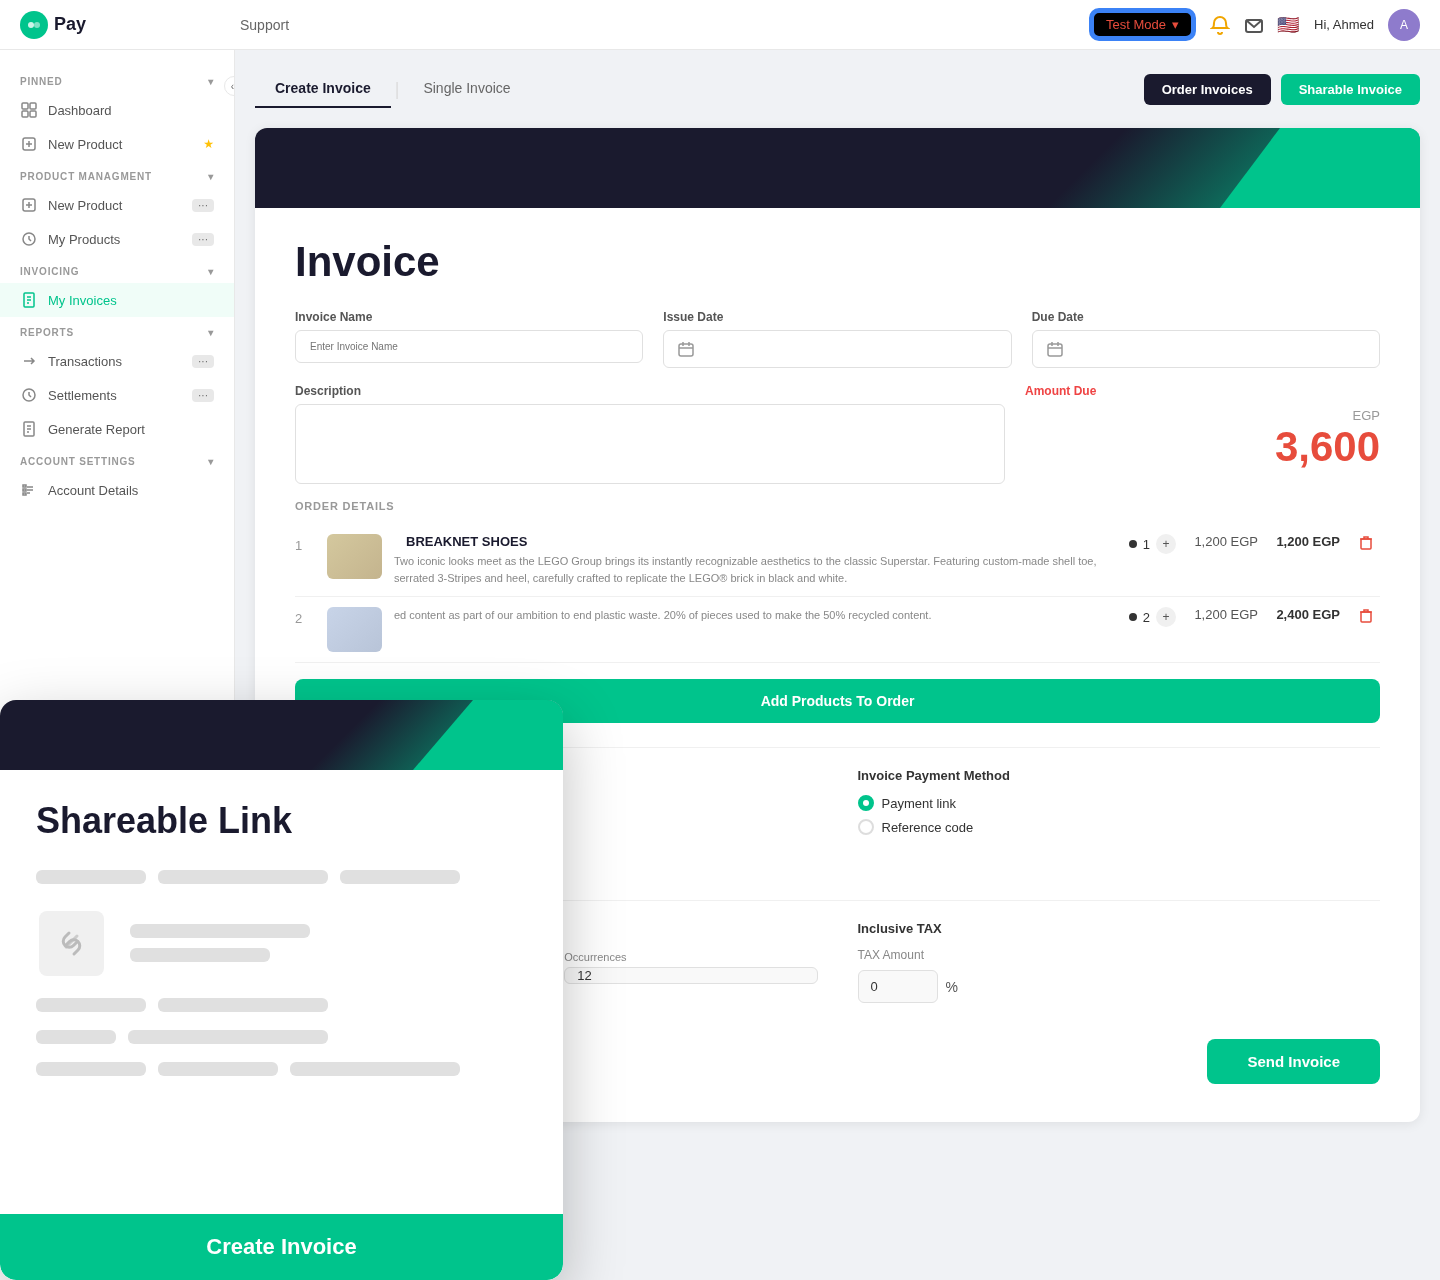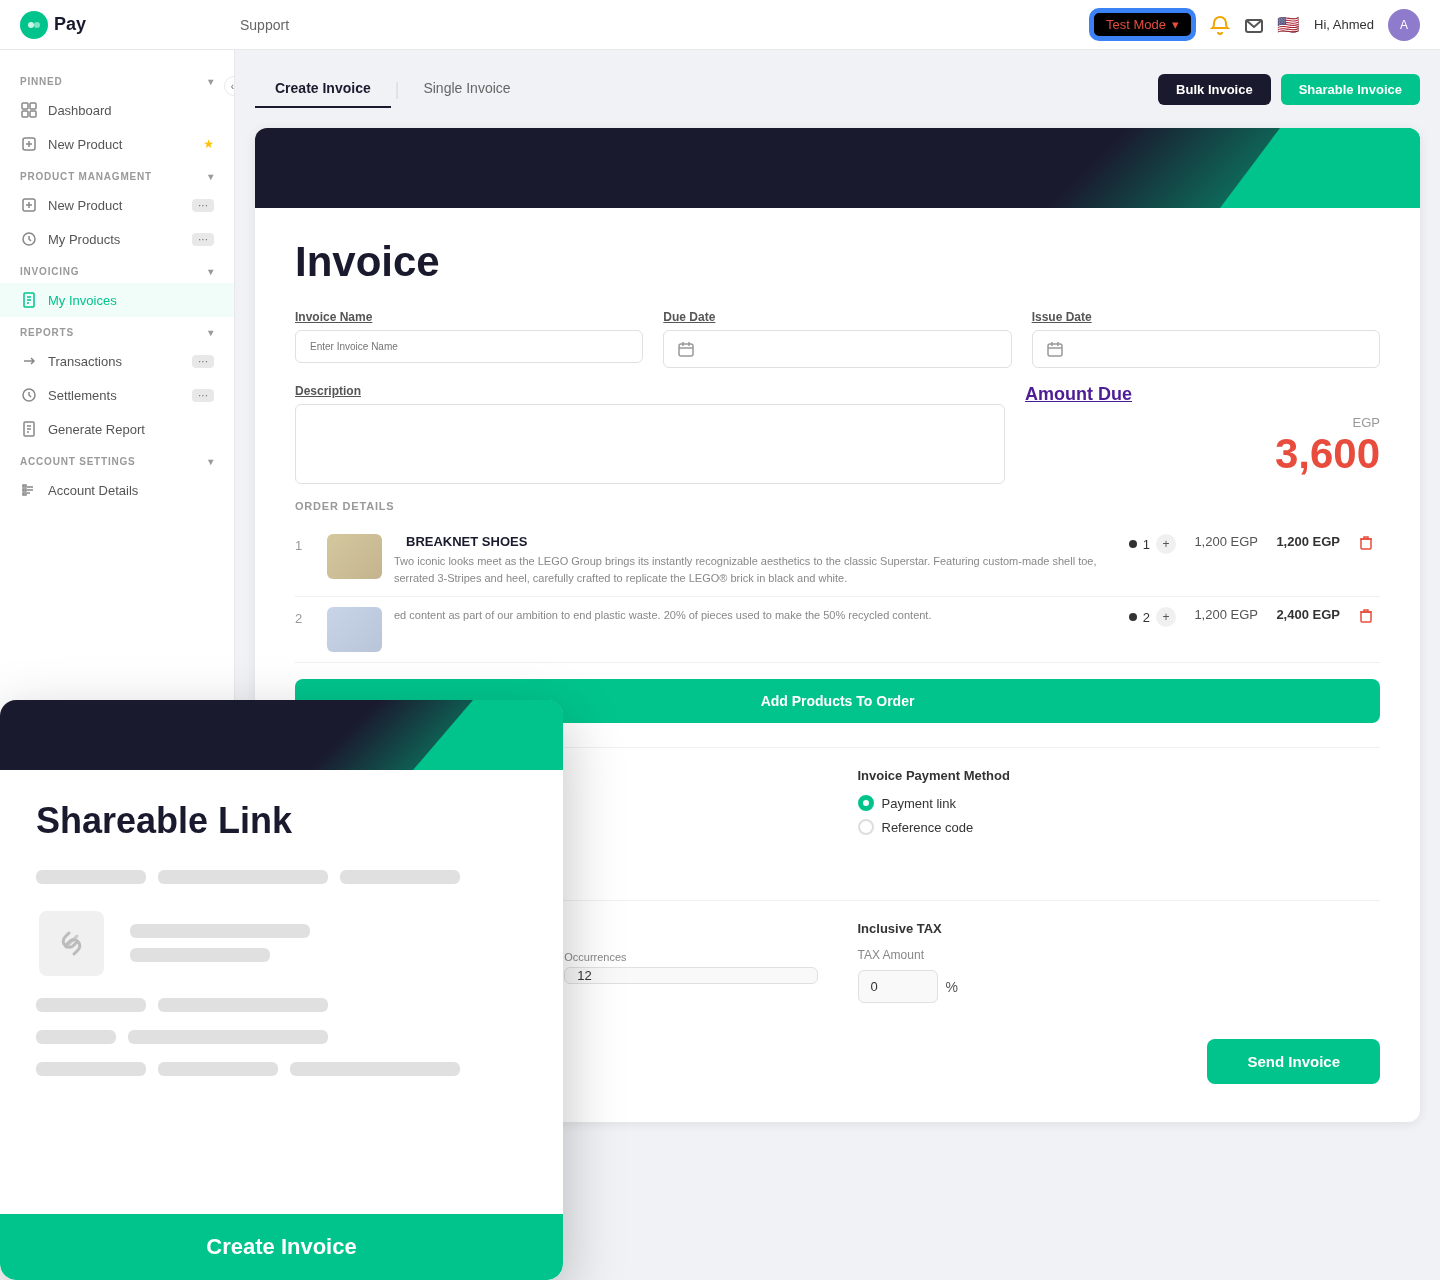--- a/index.html
+++ b/index.html
@@ -43,25 +43,25 @@
     
     .invoice-card { background: #fff; border-radius: 12px; overflow: hidden; box-shadow: 0 2px 12px rgba(0,0,0,0.08); }
     .invoice-header-banner { background: linear-gradient(135deg, #1a1a2e 70%, #00c48c 100%); height: 80px; position: relative; }
     .invoice-header-banner::after { content: ''; position: absolute; right: 0; top: 0; width: 200px; height: 80px; background: #00c48c; clip-path: polygon(30% 0%, 100% 0%, 100% 100%, 0% 100%); }
     .invoice-body { padding: 30px 40px; }
     .invoice-title { font-size: 42px; font-weight: 800; color: #1a1a2e; margin-bottom: 24px; }
 
     
     .form-row { display: flex; gap: 20px; margin-bottom: 16px; }
     .form-group { display: flex; flex-direction: column; gap: 6px; flex: 1; }
-    .form-label { font-size: 12px; font-weight: 600; color: #555; text-decoration: underline; }
+    .form-label { font-size: 12px; font-weight: 600; color: #555; }
     .form-input { border: 1px solid #e0e0e0; border-radius: 6px; padding: 10px 14px; font-size: 10px; color: #333; background: #fff; outline: none; }
     .form-input.date-input { display: flex; align-items: center; gap: 8px; color: #bbb; }
     .form-textarea { border: 1px solid #e0e0e0; border-radius: 6px; padding: 10px 14px; font-size: 13px; color: #333; background: #fff; resize: none; height: 80px; outline: none; width: 100%; }
-    .amount-due-label { font-size: 18px; font-weight: 600; color: #4c1d95; text-decoration: underline; }
+    .amount-due-label { font-size: 12px; font-weight: 600; color: #ef4444; }
     .amount-due-value { font-size: 42px; font-weight: 700; color: #e74c3c; }
     .amount-currency { font-size: 13px; color: #999; margin-top: 4px; text-align: right; }
 
     
     .order-section { margin-top: 10px; }
     .order-section-title { font-size: 11px; font-weight: 700; color: #999; letter-spacing: 0.8px; margin-bottom: 12px; }
     .order-item { display: flex; align-items: flex-start; gap: 12px; padding: 10px 0; border-bottom: 1px solid #f0f0f0; }
     .order-item-num { font-size: 13px; color: #999; min-width: 20px; padding-top: 4px; }
     .order-item-img { width: 55px; height: 45px; background: #e8e4d0; border-radius: 6px; flex-shrink: 0; display: flex; align-items: center; justify-content: center; overflow: hidden; }
     .order-item-img-inner { width: 100%; height: 100%; background: linear-gradient(135deg, #d4c89e, #c4b48e); }
@@ -292,46 +292,46 @@
 
 <div class="main">
 
   <div class="page-header">
     <div class="page-tabs">
       <div class="page-tab active">Create Invoice</div>
       <span style="color:#ddd;padding:0 4px;font-size:18px;">|</span>
       <div class="page-tab">Single Invoice</div>
     </div>
     <div class="header-actions">
-      <button class="btn btn-dark">Bulk Invoice</button>
+      <button class="btn btn-dark">Order Invoices</button>
       <button class="btn btn-green">Sharable Invoice</button>
     </div>
   </div>
 
   <div class="invoice-card">
     <div class="invoice-header-banner"></div>
     <div class="invoice-body">
       <div class="invoice-title">Invoice</div>
 
       <div class="form-row">
         <div class="form-group">
           <label class="form-label">Invoice Name</label>
           <input class="form-input" type="text" placeholder="Enter Invoice Name" style="">
         </div>
         <div class="form-group">
-          <label class="form-label">Due Date</label>
+          <label class="form-label">Issue Date</label>
           <div class="form-input date-input" style="display:flex;align-items:center;gap:8px;cursor:pointer;">
             <svg width="16" height="16" viewBox="0 0 16 16" fill="none" stroke="#999" stroke-width="1.5">
                 <rect x="1" y="3" width="14" height="12" rx="2"></rect>
                 <path d="M1 7h14M5 1v4M11 1v4"></path>
               </svg>
           </div>
         </div>
         <div class="form-group">
-          <label class="form-label">Issue Date</label>
+          <label class="form-label">Due Date</label>
           <div class="form-input date-input" style="display:flex;align-items:center;gap:8px;cursor:pointer;">
             <svg width="16" height="16" viewBox="0 0 16 16" fill="none" stroke="#999" stroke-width="1.5">
                 <rect x="1" y="3" width="14" height="12" rx="2"></rect>
                 <path d="M1 7h14M5 1v4M11 1v4"></path>
               </svg>
           </div>
         </div>
       </div>
 
       <div class="form-row">

